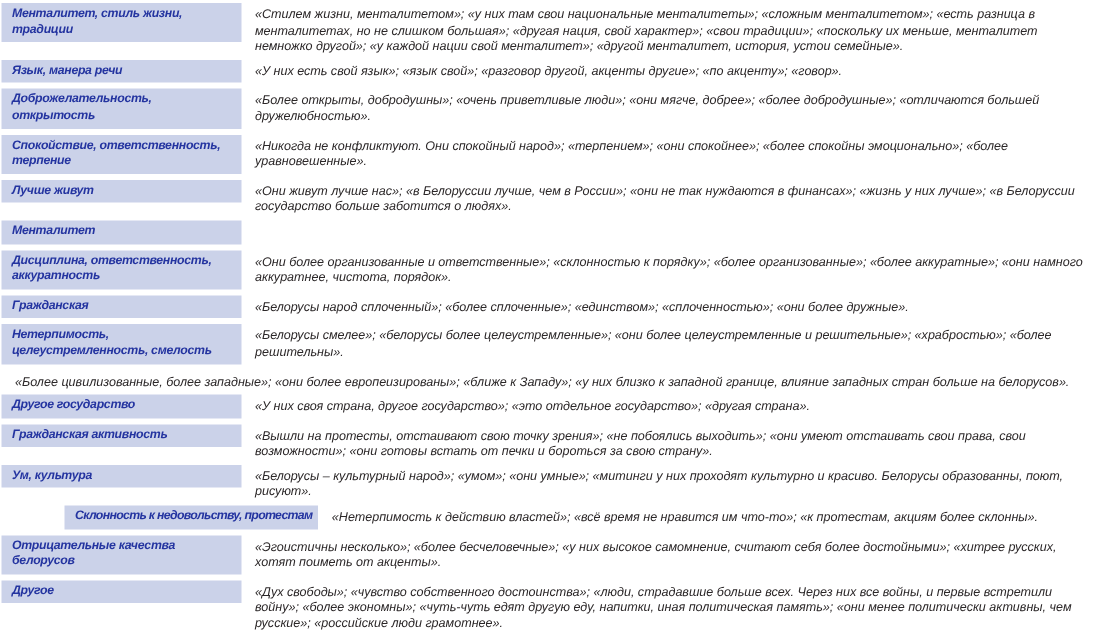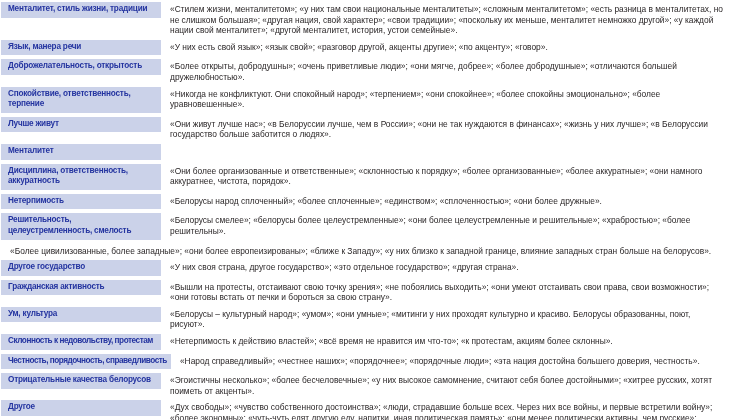--- a/index.html
+++ b/index.html
@@ -26,33 +26,36 @@
   .cat {
     flex: 0 0 160px;
     box-sizing: border-box;
     background: #cbd2e9;
     color: #2434a0;
     font-weight: bold;
     font-size: 8.2px;
     line-height: 10.6px;
     letter-spacing: -0.2px;
     padding: 2px 4px 3px 7px;
+    font-style: italic;
   }
   .cat.nw {
     white-space: nowrap;
     letter-spacing: -0.45px;
     overflow: visible;
+    margin-left: 42px;
   }
   .quotes {
     flex: 1;
     box-sizing: border-box;
     color: #2b2728;
     font-size: 8.4px;
     line-height: 10.6px;
     padding: 2px 2px 0 9px;
+    font-style: italic;
   }
 </style>
 </head>
 <body>
 
 <div class="table">
   <div class="row">
     <div class="cat">Менталитет, стиль жизни, традиции</div>
     <div class="quotes">«Стилем жизни, менталитетом»; «у них там свои национальные менталитеты»; «сложным менталитетом»; «есть разница в менталитетах, но не слишком большая»; «другая нация, свой характер»; «свои традиции»; «поскольку их меньше, менталитет немножко другой»; «у каждой нации свой менталитет»; «другой менталитет, история, устои семейные».</div>
   </div>
@@ -73,25 +76,25 @@
     <div class="quotes">«Они живут лучше нас»; «в Белоруссии лучше, чем в России»; «они не так нуждаются в финансах»; «жизнь у них лучше»; «в Белоруссии государство больше заботится о людях».</div>
   </div>
   <div class="row">
     <div class="cat">Менталитет</div>
   </div>
   <div class="row">
     <div class="cat">Дисциплина, ответственность, аккуратность</div>
     <div class="quotes">«Они более организованные и ответственные»; «склонностью к порядку»; «более организованные»; «более аккуратные»; «они намного аккуратнее, чистота, порядок».</div>
   </div>
   <div class="row">
-    <div class="cat">Нетерпимость</div>
+    <div class="cat">Гражданская</div>
     <div class="quotes">«Белорусы народ сплоченный»; «более сплоченные»; «единством»; «сплоченностью»; «они более дружные».</div>
   </div>
   <div class="row">
-    <div class="cat">Решительность, целеустремленность, смелость</div>
+    <div class="cat">Нетерпимость, целеустремленность, смелость</div>
     <div class="quotes">«Белорусы смелее»; «белорусы более целеустремленные»; «они более целеустремленные и решительные»; «храбростью»; «более решительны».</div>
   </div>
   <div class="row">
     <div class="quotes">«Более цивилизованные, более западные»; «они более европеизированы»; «ближе к Западу»; «у них близко к западной границе, влияние западных стран больше на белорусов».</div>
   </div>
   <div class="row">
     <div class="cat">Другое государство</div>
     <div class="quotes">«У них своя страна, другое государство»; «это отдельное государство»; «другая страна».</div>
   </div>
   <div class="row">
@@ -100,24 +103,20 @@
   </div>
   <div class="row">
     <div class="cat">Ум, культура</div>
     <div class="quotes">«Белорусы – культурный народ»; «умом»; «они умные»; «митинги у них проходят культурно и красиво. Белорусы образованны, поют, рисуют».</div>
   </div>
   <div class="row">
     <div class="cat nw">Склонность к недовольству, протестам</div>
     <div class="quotes">«Нетерпимость к действию властей»; «всё время не нравится им что-то»; «к протестам, акциям более склонны».</div>
   </div>
   <div class="row">
-    <div class="cat nw">Честность, порядочность, справедливость</div>
-    <div class="quotes">«Народ справедливый»; «честнее наших»; «порядочнее»; «порядочные люди»; «эта нация достойна большего доверия, честность».</div>
-  </div>
-  <div class="row">
     <div class="cat">Отрицательные качества белорусов</div>
     <div class="quotes">«Эгоистичны несколько»; «более бесчеловечные»; «у них высокое самомнение, считают себя более достойными»; «хитрее русских, хотят поиметь от акценты».</div>
   </div>
   <div class="row">
     <div class="cat">Другое</div>
     <div class="quotes">«Дух свободы»; «чувство собственного достоинства»; «люди, страдавшие больше всех. Через них все войны, и первые встретили войну»; «более экономны»; «чуть-чуть едят другую еду, напитки, иная политическая память»; «они менее политически активны, чем русские»; «российские люди грамотнее».</div>
   </div>
 
 </div>
 

